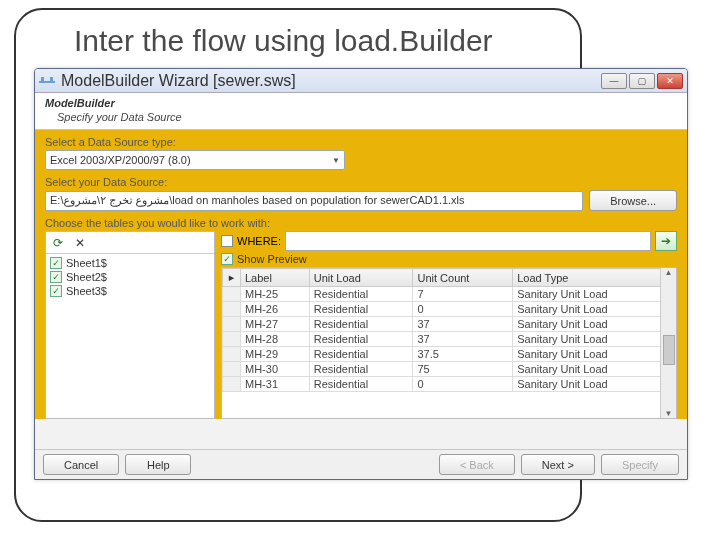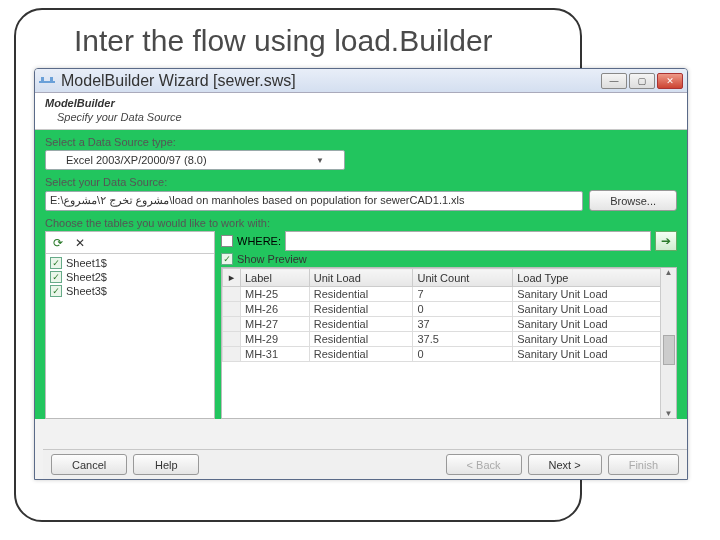--- a/index.html
+++ b/index.html
@@ -68,30 +68,30 @@
   .header-strip {
     background: #fff;
     border-bottom: 1px solid #c8c8c8;
     padding: 4px 10px 6px 10px;
     font-style: italic;
   }
   .header-strip .h1 { font-weight: bold; font-size: 11px; color: #333; }
   .header-strip .h2 { font-size: 11px; color: #444; margin-left: 12px; margin-top: 2px;}
   .body {
     padding: 6px 10px 0 10px;
-    background: #22c55e;
+    background: #eab308;
   }
   .label { font-size: 11px; color: #555; margin-bottom: 2px; }
   .dropdown {
     width: 300px; height: 20px;
     background: #fff;
     border: 1px solid #9aa;
     border-radius: 2px;
     display: flex; align-items: center;
-    padding: 0 20px;
+    padding: 0 4px;
     font-size: 11px;
     color: #333;
     justify-content: space-between;
     margin-bottom: 6px;
   }
   .dropdown .chev { font-size: 8px; color: #555;}
   .path-row { display: flex; gap: 6px; align-items: center; margin-bottom: 6px;}
   .path-input {
     flex: 1;
     height: 20px;
@@ -205,21 +205,21 @@
   }
   .scrollbar-v {
     position: absolute; right: 0; top: 0; bottom: 0; width: 16px;
     background: #eee; border-left: 1px solid #ccc;
     display: flex; flex-direction: column; justify-content: space-between;
     align-items: center; font-size: 8px; color: #666;
   }
   .scrollbar-v .thumb { width: 12px; height: 30px; background: #ccc; border: 1px solid #aaa; margin-top: 14px;}
   .footer {
     position: absolute;
-    left: 8px; right: 0; bottom: 0;
+    left: 0; right: 0; bottom: 0;
     height: 30px;
     border-top: 1px solid #c8c8c8;
     background: #f0f0f0;
     display: flex; align-items: center;
     padding: 0 8px;
     gap: 6px;
   }
   .footer .spacer { flex: 1; }
   .footer .btn { min-width: 66px; }
 </style>
@@ -331,23 +331,37 @@
                   </tr>
                   <tr>
                     <td></td>
                     <td>MH-27</td>
                     <td>Residential</td>
                     <td>37</td>
                     <td>Sanitary Unit Load</td>
                   </tr>
                   <tr>
                     <td></td>
+                    <td>MH-28</td>
+                    <td>Residential</td>
+                    <td>37</td>
+                    <td>Sanitary Unit Load</td>
+                  </tr>
+                  <tr>
+                    <td></td>
                     <td>MH-29</td>
                     <td>Residential</td>
                     <td>37.5</td>
+                    <td>Sanitary Unit Load</td>
+                  </tr>
+                  <tr>
+                    <td></td>
+                    <td>MH-30</td>
+                    <td>Residential</td>
+                    <td>75</td>
                     <td>Sanitary Unit Load</td>
                   </tr>
                   <tr>
                     <td></td>
                     <td>MH-31</td>
                     <td>Residential</td>
                     <td>0</td>
                     <td>Sanitary Unit Load</td>
                   </tr>
                 </tbody>
@@ -361,16 +375,16 @@
         </div>
       </div>
     </div>
 
     <div class="footer">
       <div class="btn">Cancel</div>
       <div class="btn">Help</div>
       <div class="spacer"></div>
       <div class="btn disabled">&lt; Back</div>
       <div class="btn">Next &gt;</div>
-      <div class="btn disabled">Finish</div>
+      <div class="btn disabled">Specify</div>
     </div>
   </div>
 </div>
 
 </body></html>

